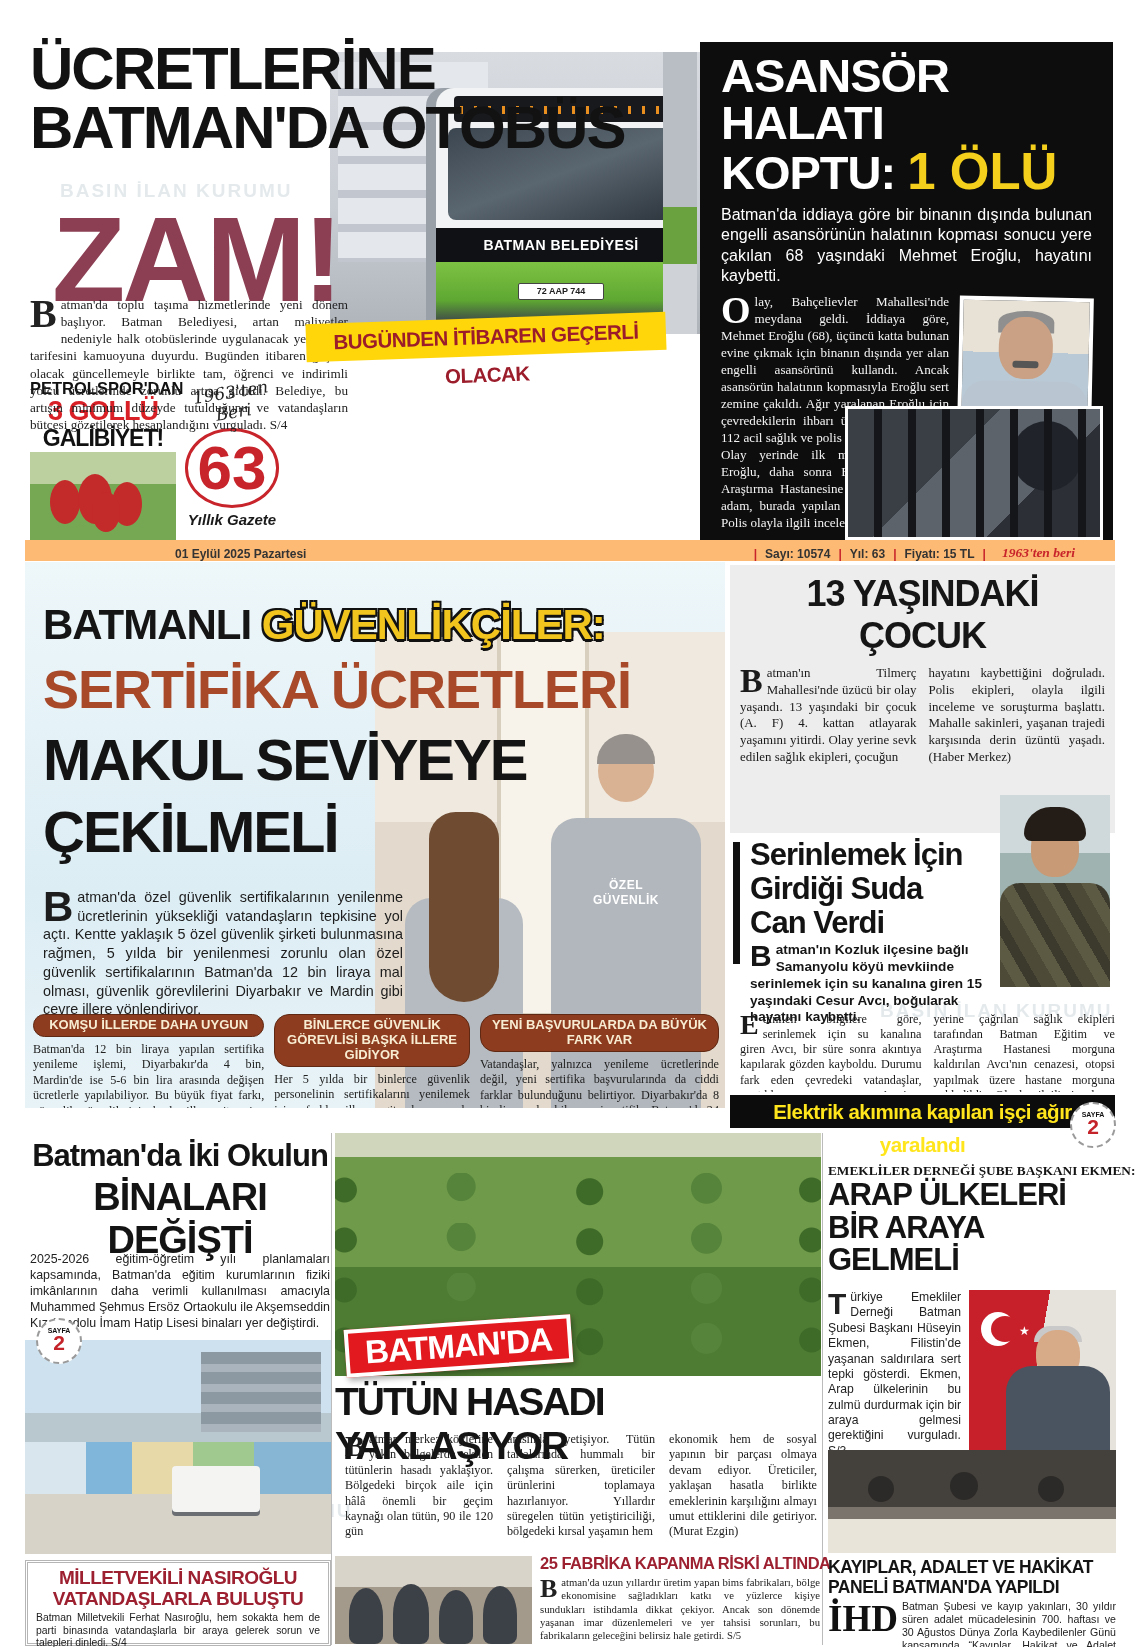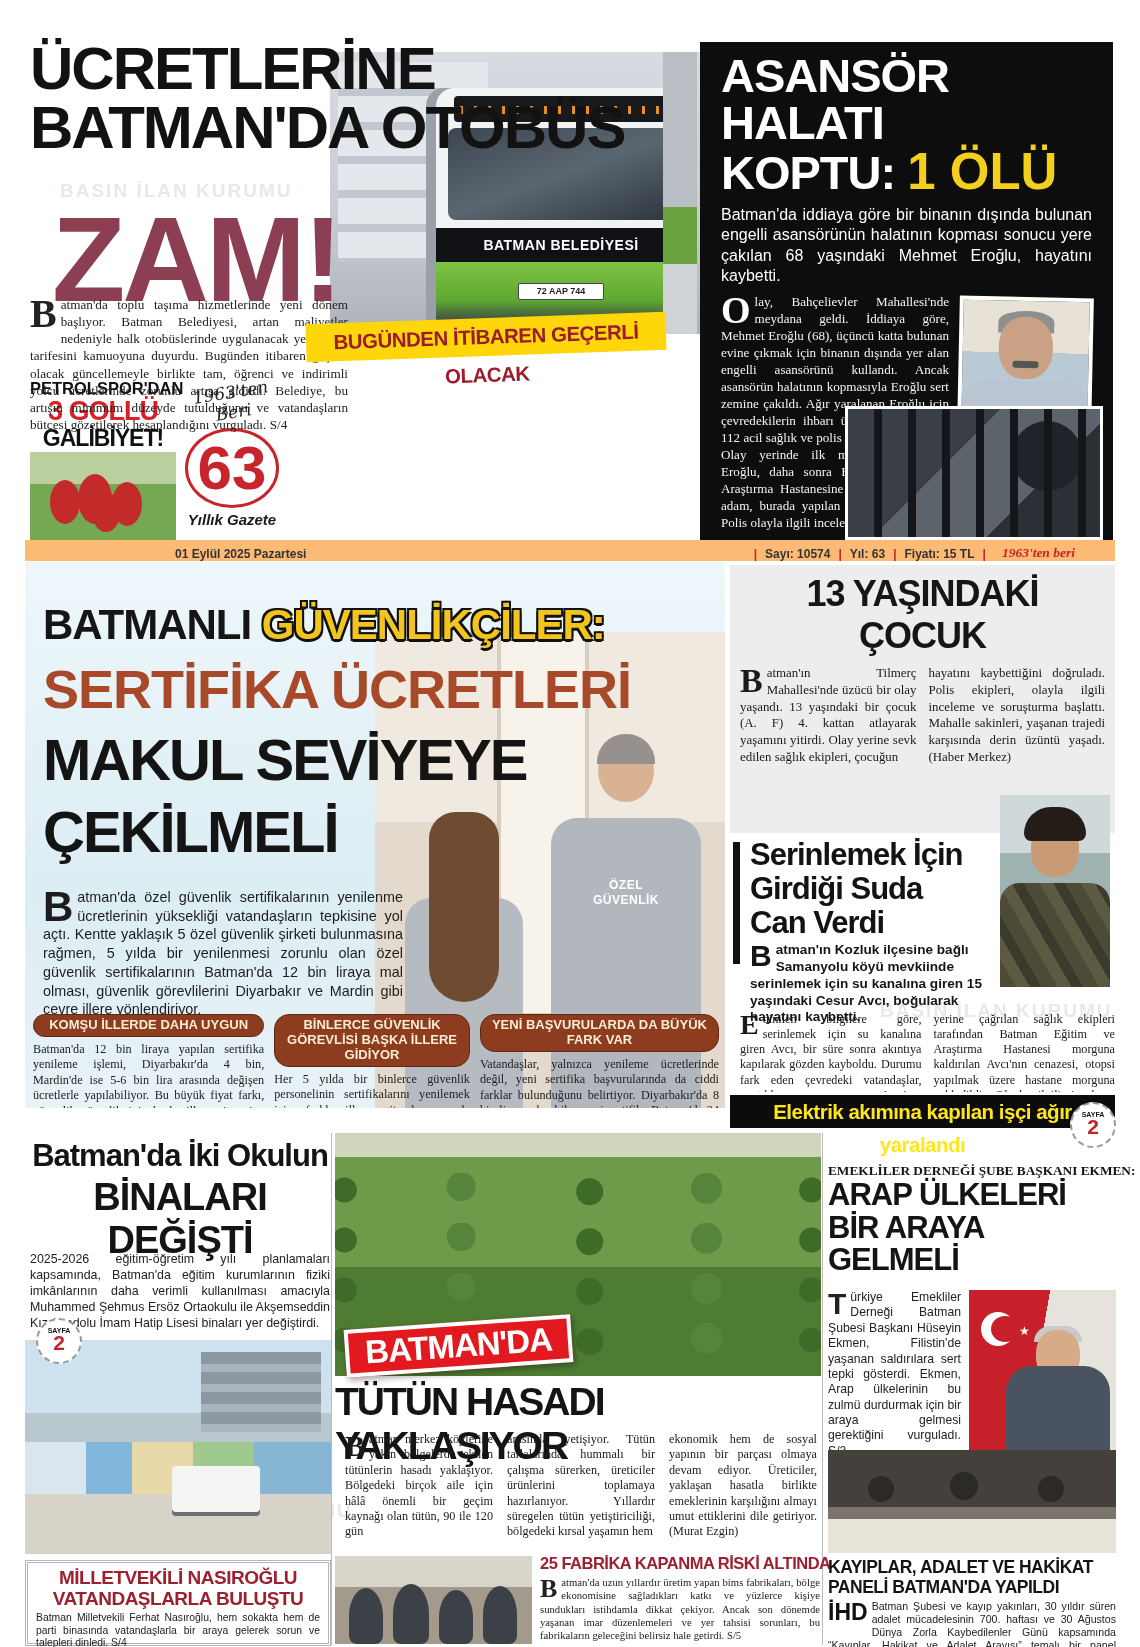--- a/index.html
+++ b/index.html
@@ -223,21 +223,21 @@
       background:#d7ab88;}
   .ekmen-photo .hair{position:absolute;right:34px;bottom:116px;width:48px;height:16px;
       border-radius:22px 22px 0 0;background:#c9c9c9;}
   .panel-photo{left:828px;top:1450px;width:288px;height:103px;overflow:hidden;
       background:linear-gradient(180deg,#44403c 0 55%,#7b746c 55% 100%);}
   .panel-photo .tbl{position:absolute;left:0;bottom:0;width:100%;height:34px;background:#e8e4da;}
   .panel-photo i{position:absolute;border-radius:50%;background:#2c2a28;}
   .panel{left:828px;top:1558px;width:288px;}
   .panel .h{font-size:17.5px;font-weight:700;letter-spacing:-.5px;line-height:1.12;color:#141414;}
   .panel .bd{margin-top:3px;font-size:10.6px;line-height:1.22;text-align:justify;color:#222;}
-  .panel .ihd{float:left;font-size:23px;font-weight:700;line-height:.9;margin:2px 4px 8px 0;color:#111;}
+  .panel .ihd{float:left;font-size:37px;font-weight:700;line-height:.9;margin:2px 4px 8px 0;color:#111;font-family:Liberation Serif, serif;}
 </style>
 </head>
 <body>
 
 <div class="page">
 
   <div class="wm" style="left:60px;top:180px;">BASIN İLAN KURUMU</div>
   <div class="wm" style="left:460px;top:620px;">BASIN İLAN KURUMU</div>
   <div class="wm" style="left:860px;top:320px;">BASIN İLAN KURUMU</div>
   <div class="wm" style="left:160px;top:940px;">BASIN İLAN KURUMU</div>

